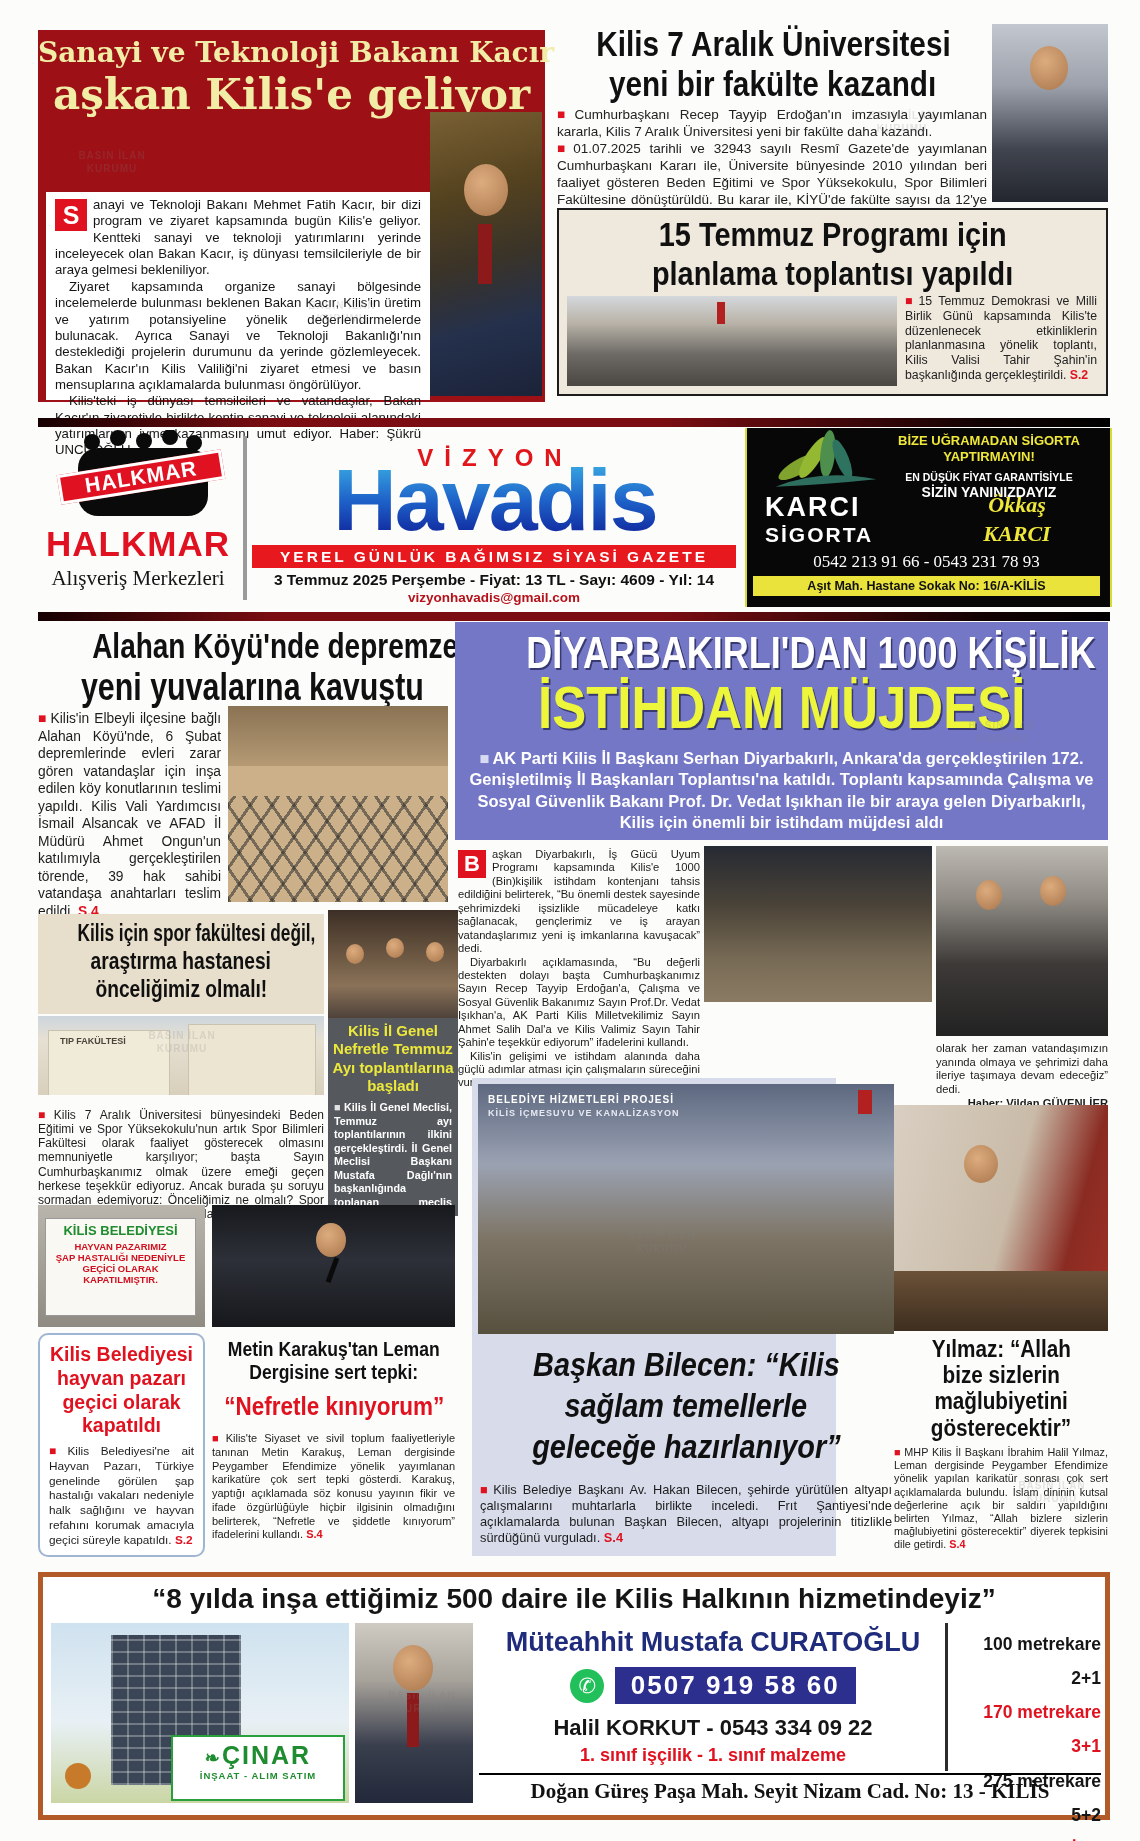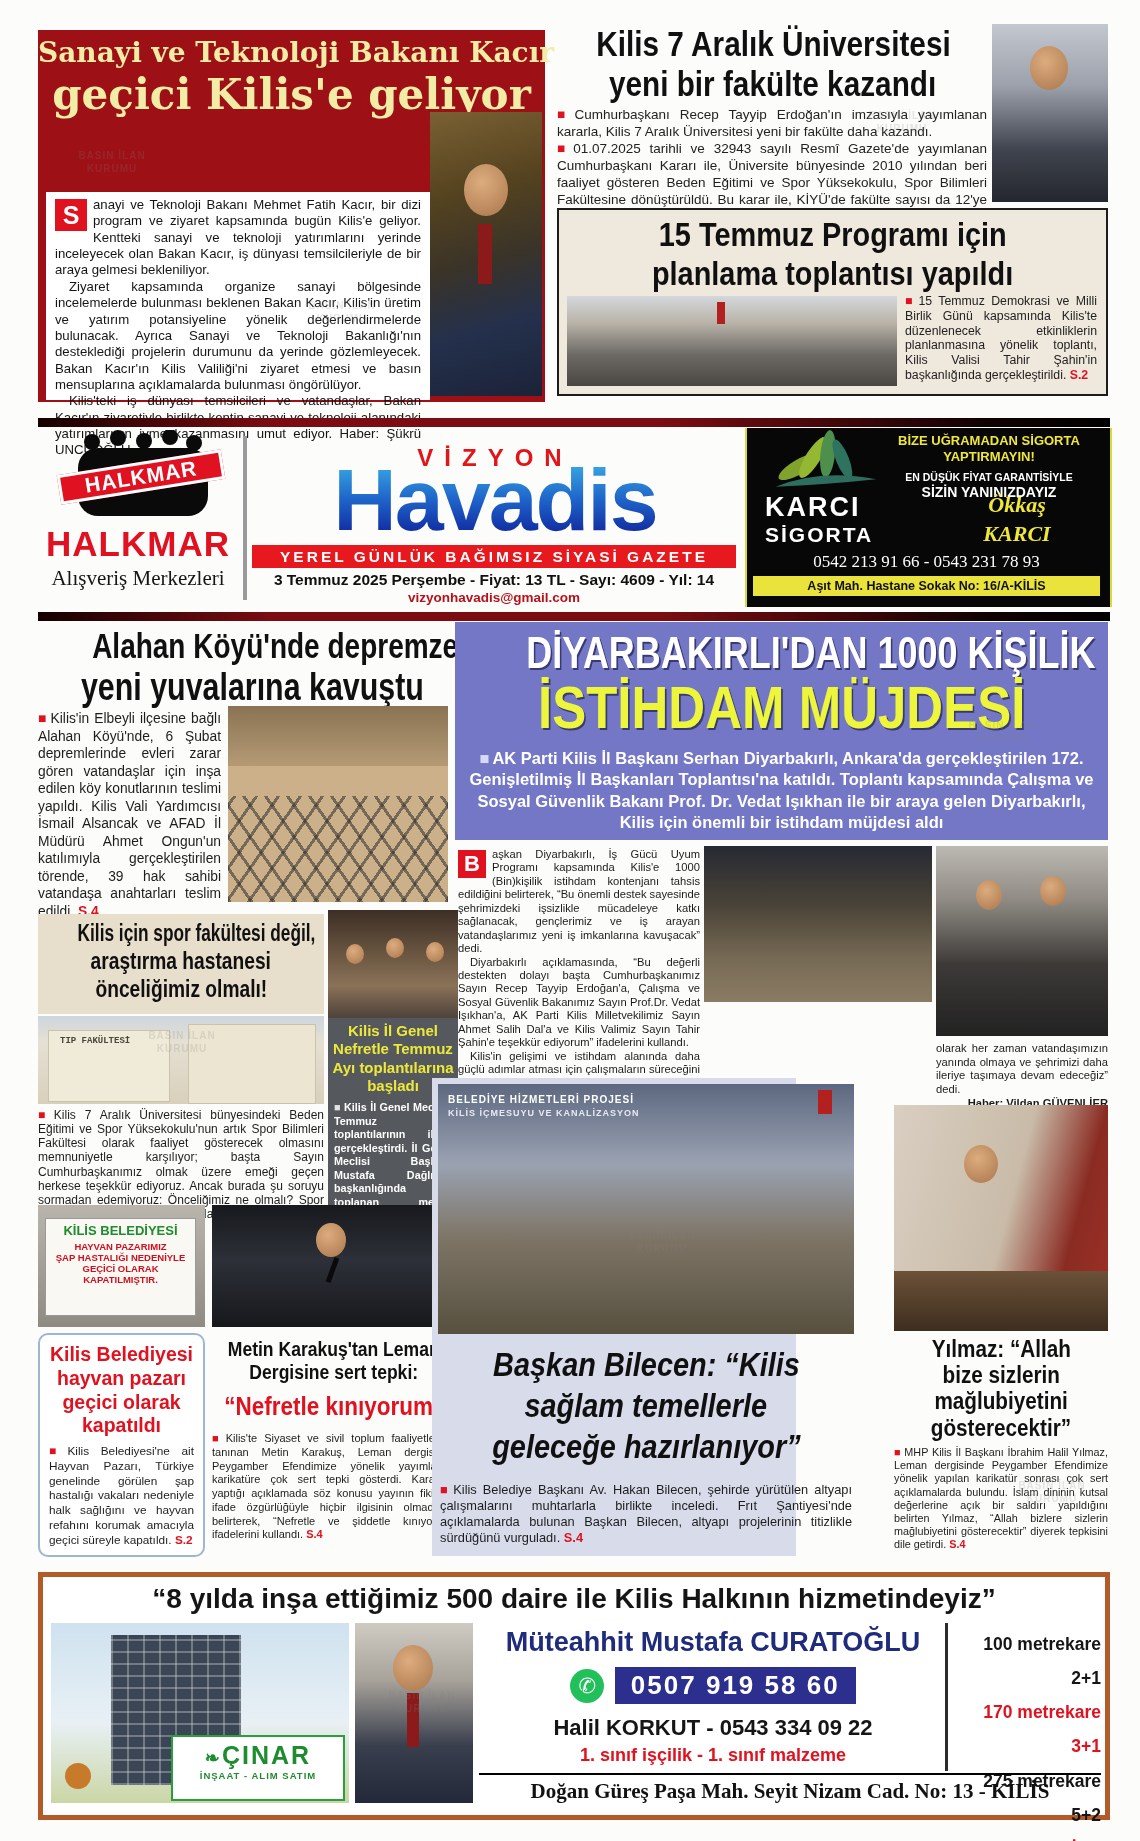--- a/index.html
+++ b/index.html
@@ -43,21 +43,21 @@
   <div class="wm" style="left:860px;top:110px;">BASIN İLAN KURUMU</div>
   <div class="wm" style="left:300px;top:300px;">BASIN İLAN KURUMU</div>
   <div class="wm" style="left:960px;top:720px;">BASIN İLAN KURUMU</div>
   <div class="wm" style="left:140px;top:1030px;">BASIN İLAN KURUMU</div>
   <div class="wm" style="left:620px;top:1230px;">BASIN İLAN KURUMU</div>
   <div class="wm" style="left:380px;top:1690px;">BASIN İLAN KURUMU</div>
   <div class="wm" style="left:1010px;top:1480px;">BASIN İLAN KURUMU</div>
 
   <div class="abs" style="left:38px;top:30px;width:507px;height:372px;background:#9C1016;">
     <div class="abs slab nw cn" style="left:0;top:6px;width:507px;font-size:28px;">Sanayi ve Teknoloji Bakanı Kacır</div>
-    <div class="abs slab nw cn" style="left:0;top:40px;width:507px;font-size:42px;">geçici Kilis'e geliyor</div>
+    <div class="abs slab nw cn" style="left:0;top:40px;width:507px;font-size:42px;">aşkan Kilis'e geliyor</div>
     <div class="abs jt" style="left:8px;top:162px;width:366px;height:198px;background:#fff;padding:5px 9px;font-size:13.2px;line-height:1.24;color:#151515;">
       <div><span class="dcap">S</span><span>anayi ve Teknoloji Bakanı Mehmet Fatih Kacır, bir dizi program ve ziyaret kapsamında bugün Kilis'e geliyor. Kentteki sanayi ve teknoloji yatırımlarını yerinde inceleyecek olan Bakan Kacır, iş dünyası temsilcileriyle de bir araya gelmesi bekleniliyor.</span></div>
       <div style="text-indent:14px;">Ziyaret kapsamında organize sanayi bölgesinde incelemelerde bulunması beklenen Bakan Kacır, Kilis'in üretim ve yatırım potansiyeline yönelik değerlendirmelerde bulunacak. Ayrıca Sanayi ve Teknoloji Bakanlığı'nın desteklediği projelerin durumunu da yerinde gözlemleyecek. Bakan Kacır'ın Kilis Valiliği'ni ziyaret etmesi ve basın mensuplarına açıklamalarda bulunması öngörülüyor.</div>
       <div style="text-indent:14px;">Kilis'teki iş dünyası temsilcileri ve vatandaşlar, Bakan Kacır'ın ziyaretiyle birlikte kentin sanayi ve teknoloji alanındaki yatırımlarının ivme kazanmasını umut ediyor. Haber: Şükrü UNCUOĞLU</div>
     </div>
     <div class="ph" style="left:392px;top:82px;width:112px;height:284px;background:linear-gradient(165deg,#7a6034 0%,#55431f 28%,#3a3328 52%,#24304c 74%,#1b2338 100%);">
       <div class="head" style="left:34px;top:52px;width:44px;height:52px;"></div>
       <div class="abs" style="left:48px;top:112px;width:14px;height:60px;background:#8d1a1a;"></div>
     </div>
   </div>
@@ -175,21 +175,21 @@
     <div style="text-align:right;font-weight:800;">Haber: Vildan GÜVENLİER</div>
   </div>
 
   <div class="abs" style="left:38px;top:914px;width:286px;height:100px;background:#E7DECB;">
     <div class="cn" style="padding-top:6px;">
       <div class="nw sx75 b9" style="font-size:23px;">Kilis için spor fakültesi değil,</div>
       <div class="nw sx80 b9" style="font-size:24px;">araştırma hastanesi</div>
       <div class="nw sx80 b9" style="font-size:24px;">önceliğimiz olmalı!</div>
     </div>
   </div>
-  <div class="ph" style="left:38px;top:1016px;width:286px;height:88px;background:linear-gradient(180deg,#cdd6de 0%,#e6e0d2 30%,#d8d0bc 100%);font-family:Liberation Mono, monospace;">
+  <div class="ph" style="left:38px;top:1016px;width:286px;height:79px;background:linear-gradient(180deg,#cdd6de 0%,#e6e0d2 30%,#d8d0bc 100%);">
     <div class="abs" style="left:10px;top:14px;width:120px;height:70px;background:#f0ead9;border:1px solid #c9c2ae;"></div>
     <div class="abs" style="left:150px;top:8px;width:126px;height:78px;background:#ece5d2;border:1px solid #c9c2ae;"></div>
     <div class="abs" style="left:22px;top:20px;font-size:9px;font-weight:700;color:#4a463c;">TIP FAKÜLTESİ</div>
   </div>
   <div class="abs jt" style="left:38px;top:1108px;width:286px;font-size:12px;line-height:1.18;color:#1d1d1d;">
     <span class="bu">■</span><span>Kilis 7 Aralık Üniversitesi bünyesindeki Beden Eğitimi ve Spor Yüksekokulu'nun artık Spor Bilimleri Fakültesi olarak faaliyet gösterecek olmasını memnuniyetle karşılıyor; başta Sayın Cumhurbaşkanımız olmak üzere emeği geçen herkese teşekkür ediyoruz. Ancak burada şu soruyu sormadan edemiyoruz: Önceliğimiz ne olmalı? Spor Fakültesi mi, yoksa Araştırma Hastanesi mi?</span> <span class="ref">S.2</span>
   </div>
 
   <div class="ph" style="left:328px;top:910px;width:130px;height:108px;background:linear-gradient(180deg,#3d2f26 0%,#6b5742 42%,#8a7258 70%,#4e423a 100%);">
     <div class="head" style="left:18px;top:34px;width:18px;height:20px;"></div>
@@ -236,21 +236,21 @@
     <div class="nw sx90 b9" style="font-size:19.5px;">Metin Karakuş'tan Leman</div>
     <div class="nw sx90 b9" style="font-size:19.5px;">Dergisine sert tepki:</div>
   </div>
   <div class="abs cn" style="left:212px;top:1392px;width:243px;">
     <span class="nw sx90" style="font-size:25px;font-weight:900;color:#E0121F;">“Nefretle kınıyorum”</span>
   </div>
   <div class="abs jt" style="left:212px;top:1432px;width:243px;font-size:11px;line-height:1.25;color:#1d1d1d;">
     <span class="bu">■</span><span>Kilis'te Siyaset ve sivil toplum faaliyetleriyle tanınan Metin Karakuş, Leman dergisinde Peygamber Efendimize yönelik yayımlanan karikatüre çok sert tepki gösterdi. Karakuş, yaptığı açıklamada söz konusu yayının fikir ve ifade özgürlüğüyle hiçbir ilgisinin olmadığını belirterek, “Nefretle ve şiddetle kınıyorum” ifadelerini kullandı.</span> <span class="ref">S.4</span>
   </div>
 
-  <div class="abs" style="left:432px;top:1078px;width:364px;height:478px;background:#D7DBEA;">
+  <div class="abs" style="left:472px;top:1078px;width:364px;height:478px;background:#D7DBEA;">
     <div class="ph" style="left:6px;top:6px;width:416px;height:250px;background:linear-gradient(180deg,#5d6880 0%,#9aa2b2 32%,#7d7465 62%,#57503f 100%);">
       <div class="abs" style="left:10px;top:10px;color:#fff;font-weight:900;font-size:10px;letter-spacing:1px;">BELEDİYE HİZMETLERİ PROJESİ</div>
       <div class="abs" style="left:10px;top:24px;color:#e8eaf2;font-weight:700;font-size:9px;letter-spacing:1px;">KİLİS İÇMESUYU VE KANALİZASYON</div>
       <div class="abs" style="left:380px;top:6px;width:14px;height:24px;background:#b32020;"></div>
     </div>
     <div class="cn" style="position:absolute;left:0;top:266px;width:428px;font-style:italic;">
       <div class="nw sx85 b9" style="font-size:34px;line-height:1.2;">Başkan Bilecen: “Kilis</div>
       <div class="nw sx85 b9" style="font-size:34px;line-height:1.2;">sağlam temellerle</div>
       <div class="nw sx85 b9" style="font-size:34px;line-height:1.2;">geleceğe hazırlanıyor”</div>
     </div>

